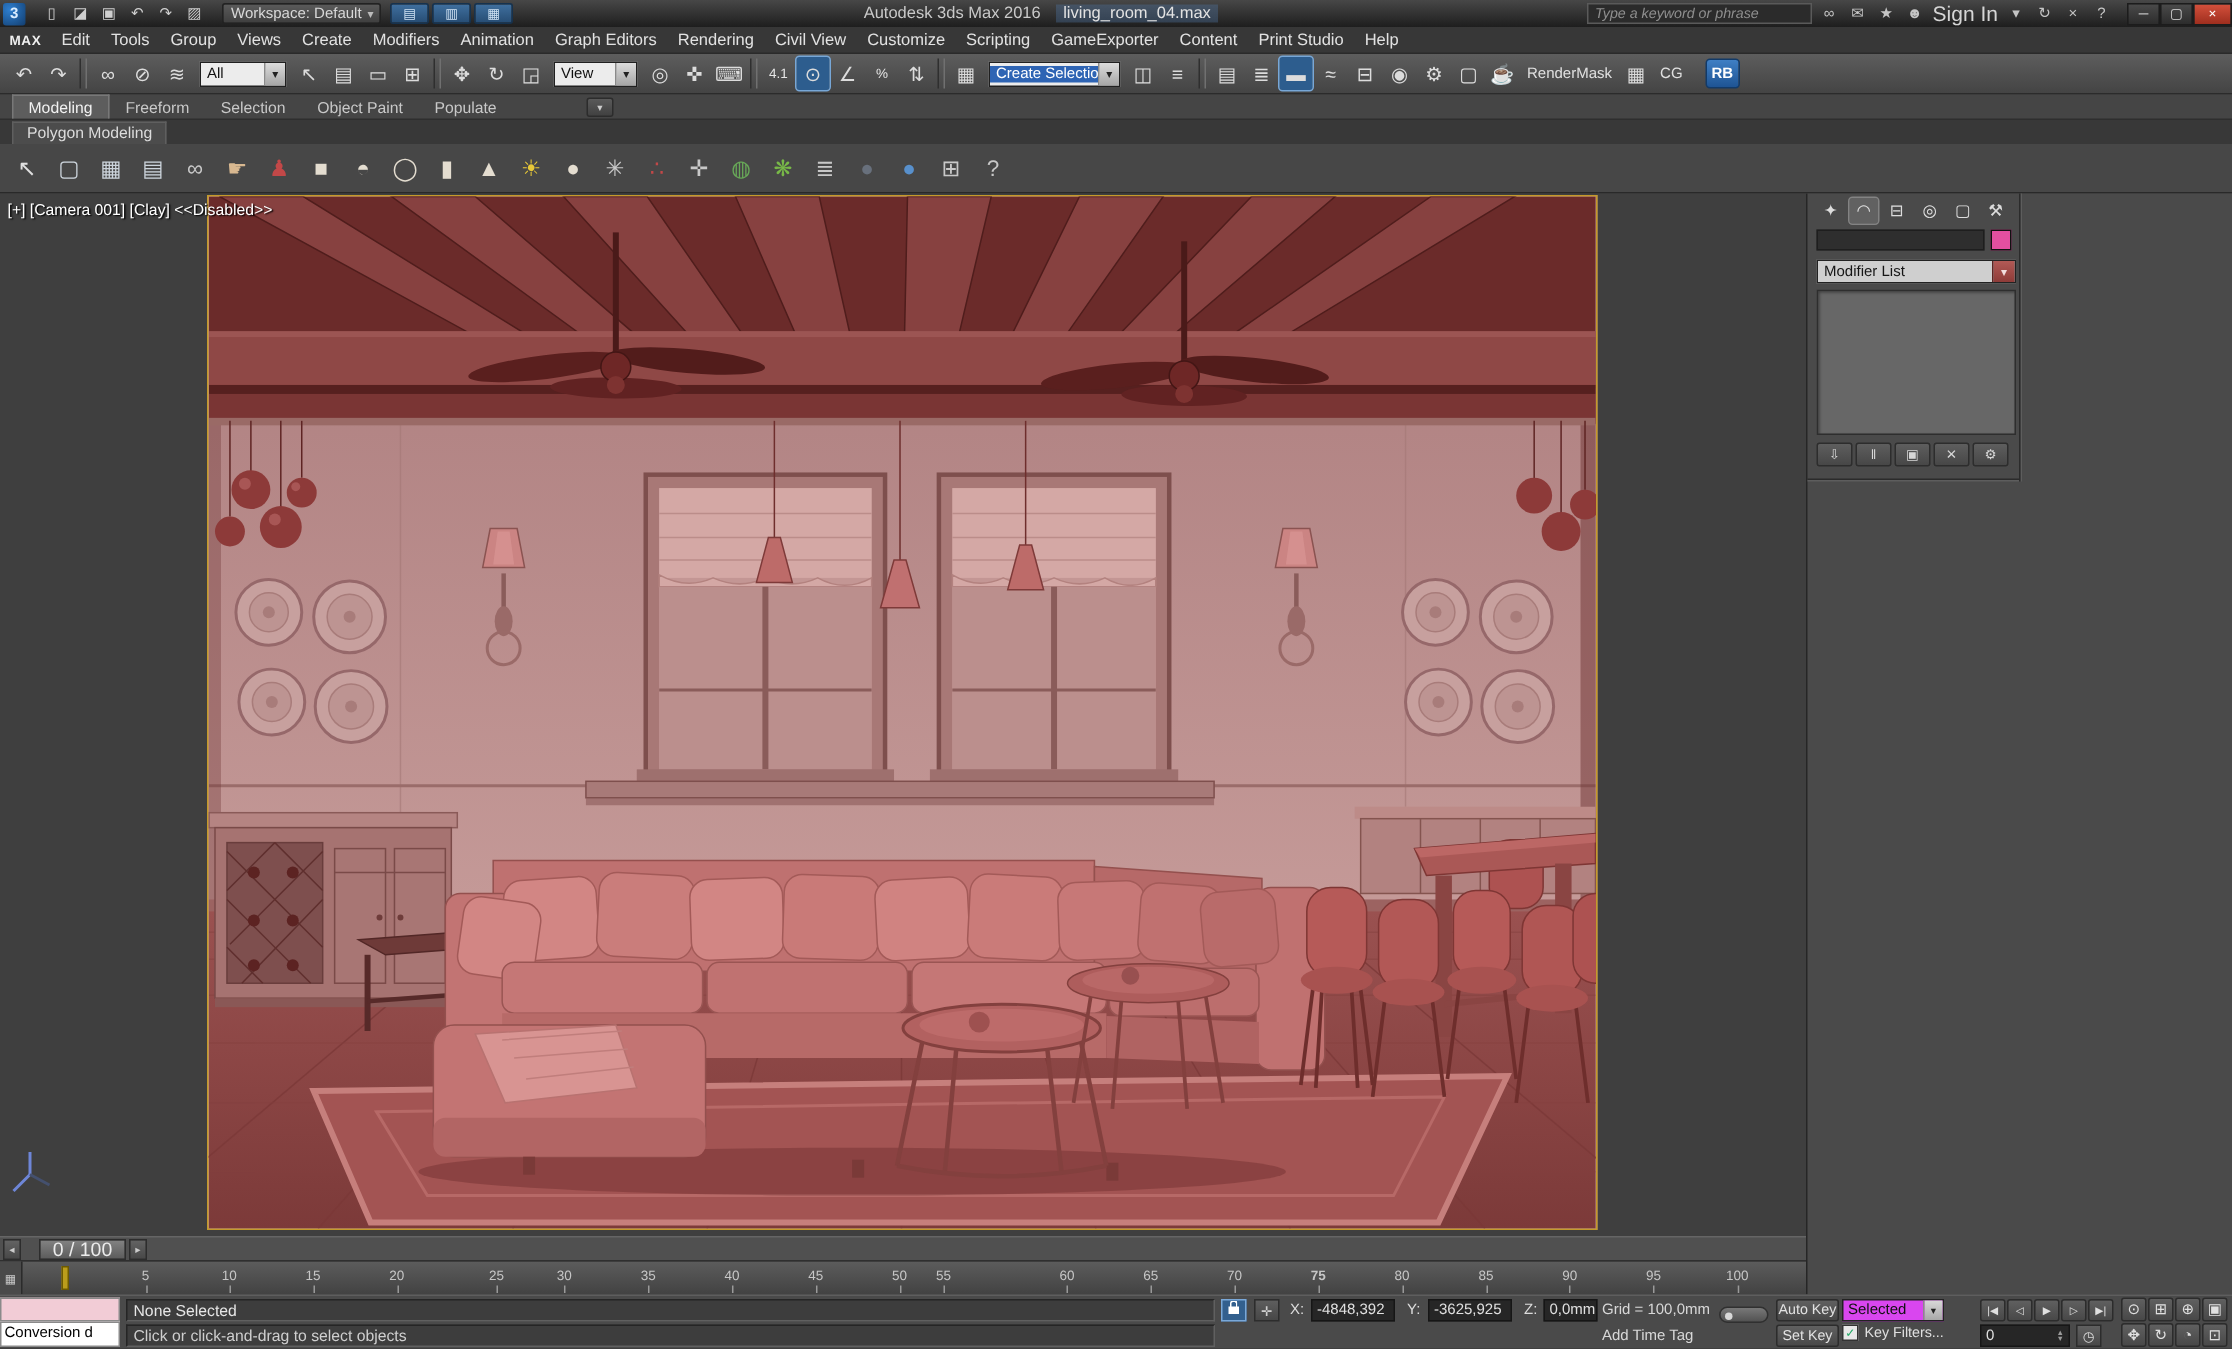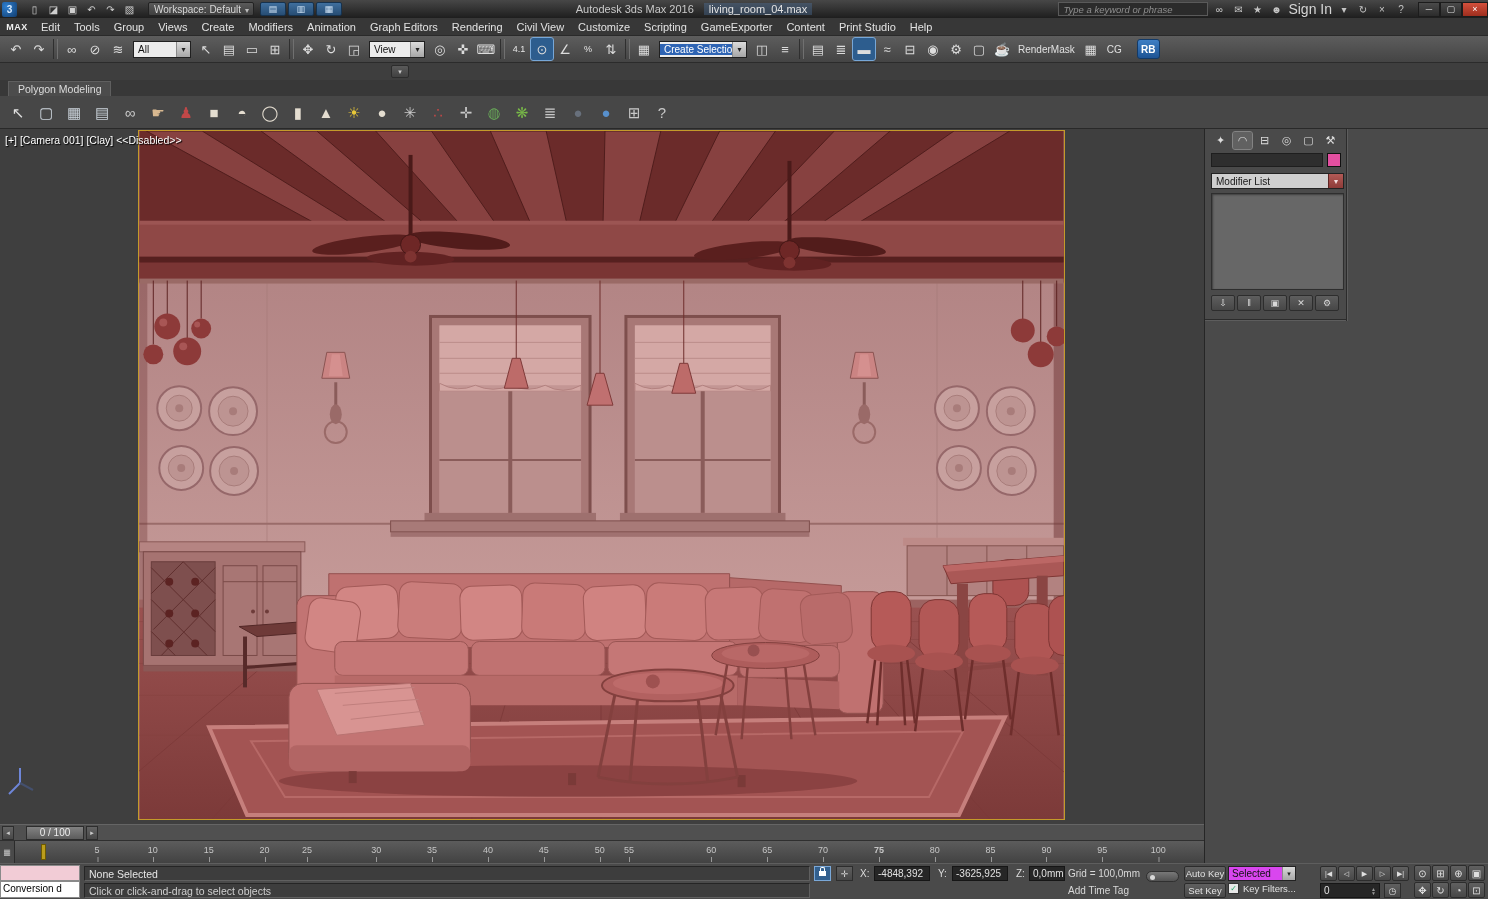--- a/index.html
+++ b/index.html
@@ -123,21 +123,21 @@
   .cmd-vline { position:absolute; left:141px; top:0; width:2px; height:192px;
                border-left:1px solid #2b2b2b; border-right:1px solid #5d5d5d; }
 
   
   .timeslider { position:absolute; left:0; top:824px; width:1204px; height:16px; background:#505050;
                 border-top:1px solid #656565; display:flex; align-items:center; }
   .ts-arrow { width:12px; height:14px; margin-left:2px; background:linear-gradient(#636363,#484848);
               border:1px solid #2d2d2d; display:flex; align-items:center; justify-content:center;
               font-size:7px; color:#ccc; }
   .ts-handle { margin-left:12px; width:58px; height:14px; background:linear-gradient(#828282,#5c5c5c);
-               border:1px solid #2d2d2d; color:#ececec; font-size:10px; display:flex; align-items:center;
+               border:1px solid #2d2d2d; color:#ececec; font-size:13px; display:flex; align-items:center;
                justify-content:center; white-space:nowrap; }
   .trackbar { position:absolute; left:0; top:840px; width:1204px; height:23px;
               background:linear-gradient(#5c5c5c,#424242); border-top:1px solid #2f2f2f; }
   .tb-mini { position:absolute; left:0; top:0; width:15px; height:22px; background:#4a4a4a;
              border-right:1px solid #2b2b2b; display:flex; align-items:center; justify-content:center;
              font-size:8px; color:#c8c8c8; }
   .tb-marker { position:absolute; left:41px; top:3px; width:5px; height:16px; background:#bb9d1c; border:1px solid #6d5a00; }
   #ruler-ticks { position:absolute; left:0; top:0; width:100%; height:100%; }
   .tick { position:absolute; top:4px; transform:translateX(-50%); font-size:9px; color:#c6c6c6; }
   .tick::before { content:""; position:absolute; left:50%; top:12px; width:1px; height:5px; background:#9a9a9a; }
@@ -521,20 +521,32 @@
         </div>
       </div>
     <span class="tb-label">RenderMask</span>
     <div class="tb-btn">
       <span class="glyph">▦</span>
     </div>
     <span class="tb-label">CG</span>
     <div class="rb-badge">RB</div>
   </div>
 
+  <div class="ribbon-tabs">
+
+      <div class="rtab active">Modeling</div>
+
+      <div class="rtab">Freeform</div>
+
+      <div class="rtab">Selection</div>
+
+      <div class="rtab">Object Paint</div>
+
+      <div class="rtab">Populate</div>
+    </div>
   <div class="ribbon-min" style="position:absolute;left:383px;top:65px;"></div>
   <div class="panel-row">
     <div class="panel-tab">Polygon Modeling</div>
   </div>
   <div class="tools-row">
 
       <div class="tool-btn">
         <span class="glyph" style="color: rgb(224, 224, 224);">↖</span>
       </div>
 
@@ -1011,21 +1023,21 @@
     <div id="ruler-ticks">
 
         <div class="tick" style="left: 97px;">5</div>
 
         <div class="tick" style="left: 152.85px;">10</div>
 
         <div class="tick" style="left: 208.7px;">15</div>
 
         <div class="tick" style="left: 264.55px;">20</div>
 
-        <div class="tick" style="left: 307px;">25</div>
+        <div class="tick" style="left: 331px;">25</div>
 
         <div class="tick" style="left: 376.25px;">30</div>
 
         <div class="tick" style="left: 432.1px;">35</div>
 
         <div class="tick" style="left: 487.95px;">40</div>
 
         <div class="tick" style="left: 543.8px;">45</div>
 
         <div class="tick" style="left: 599.65px;">50</div>

